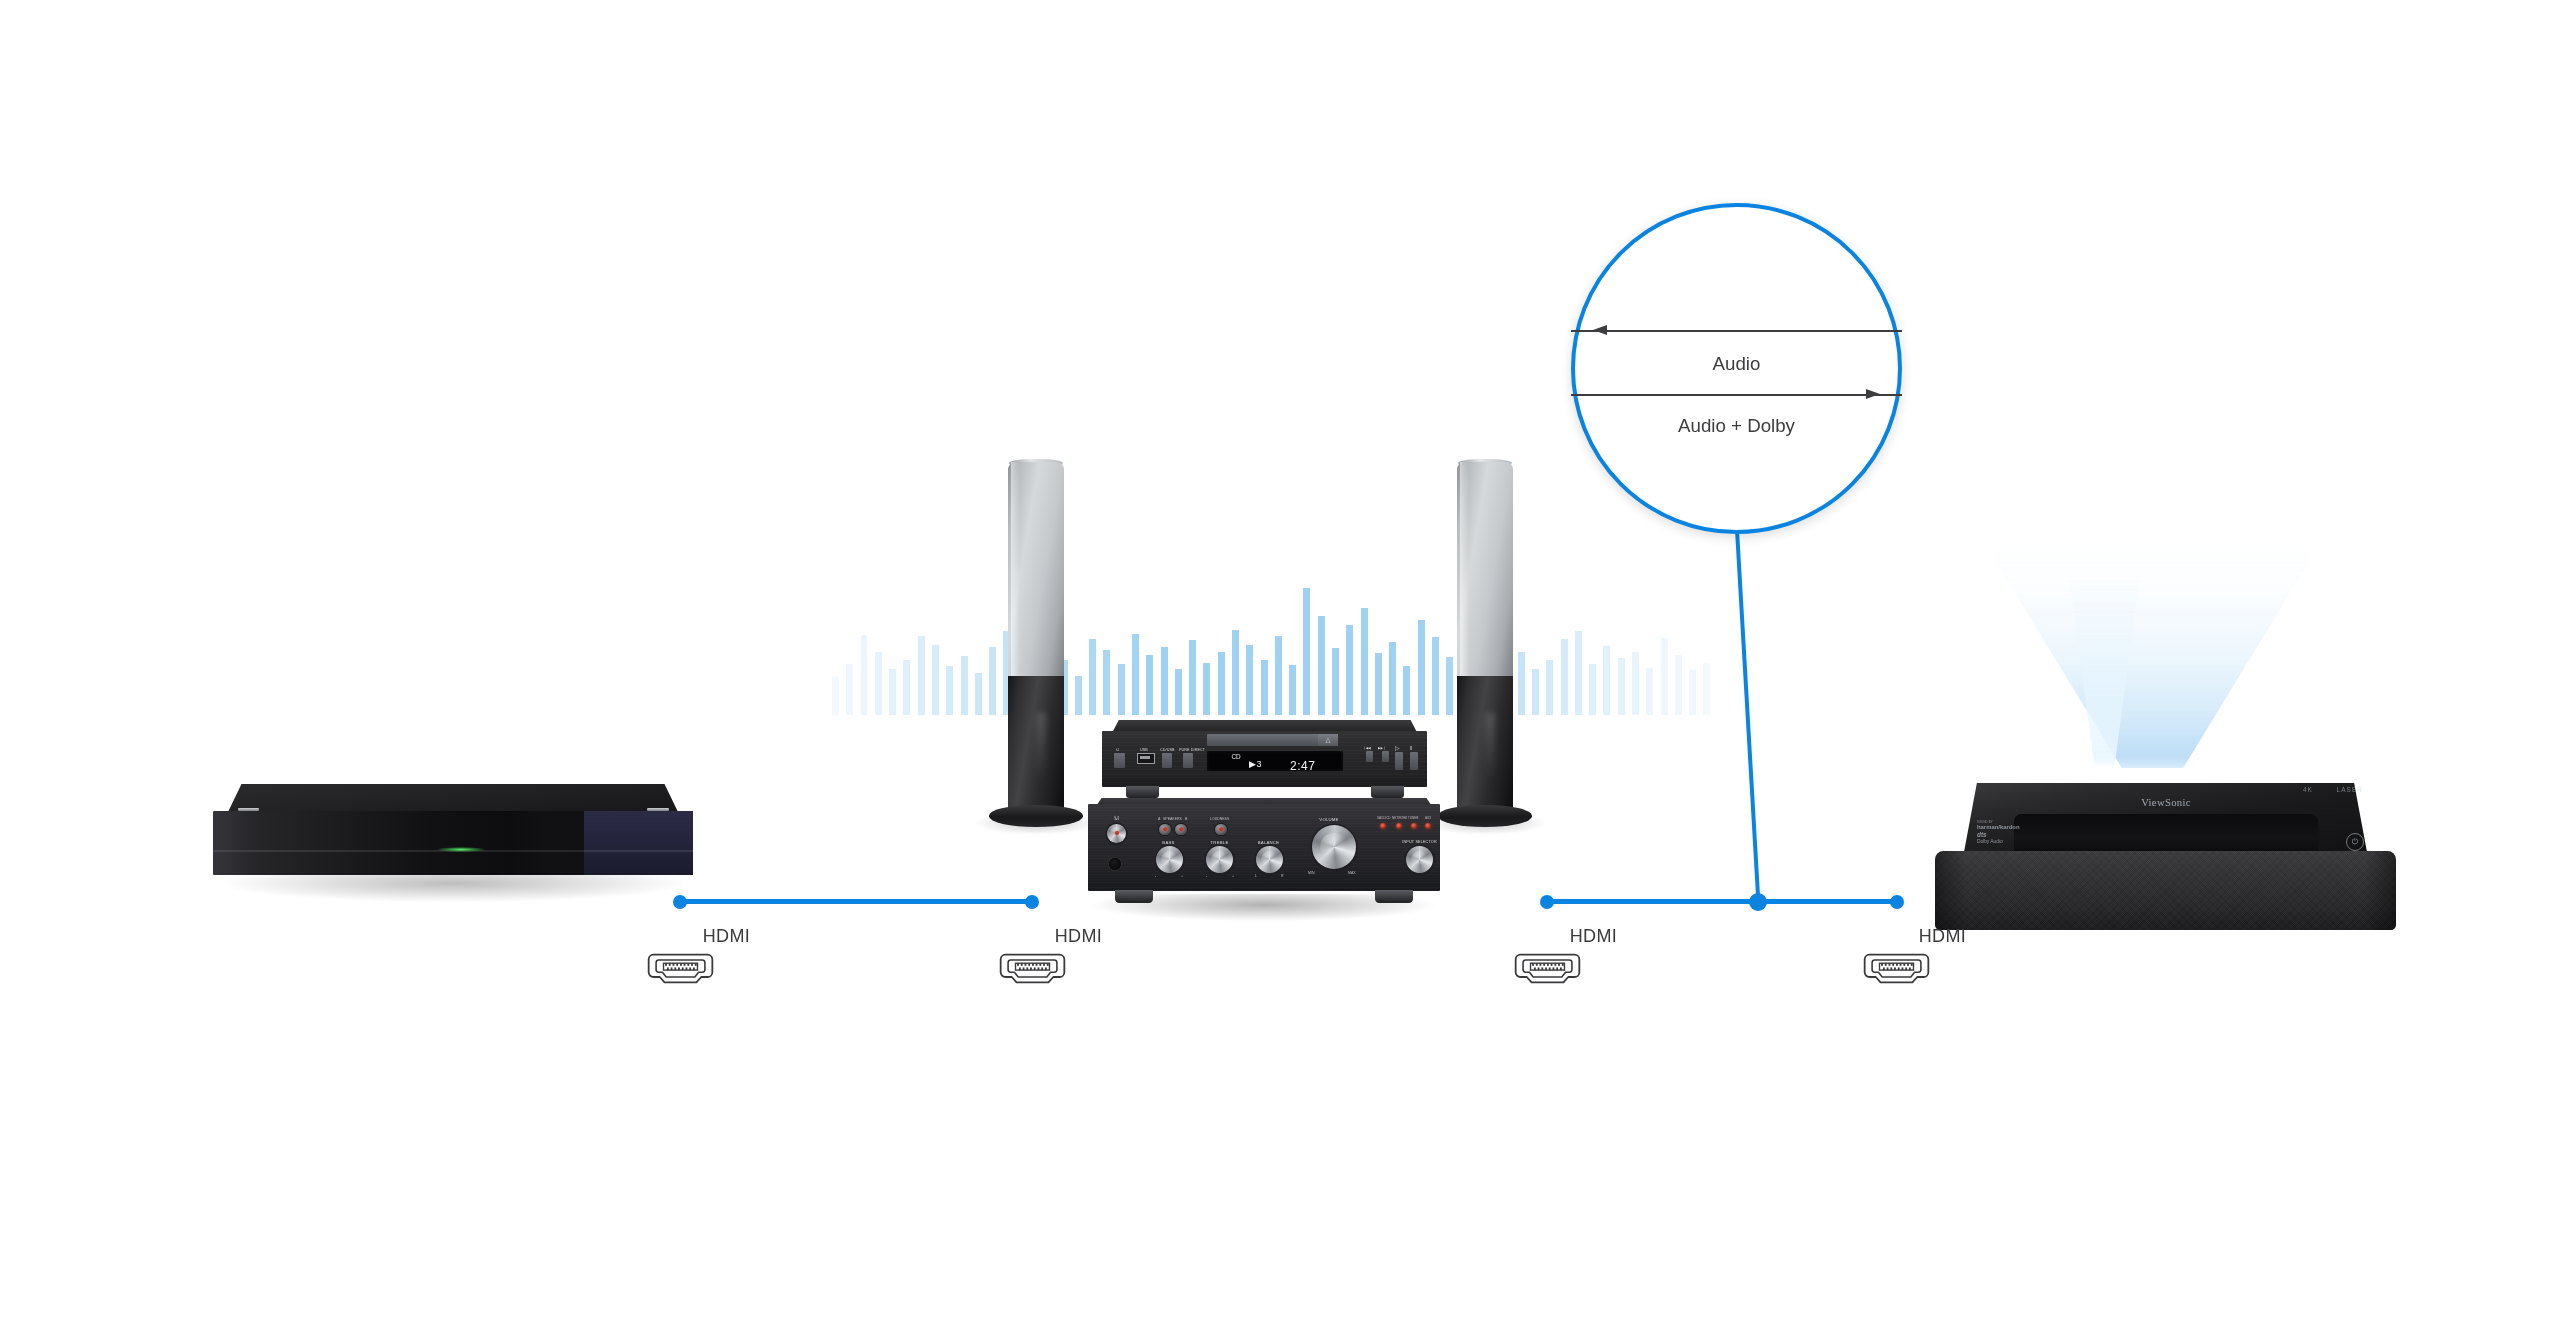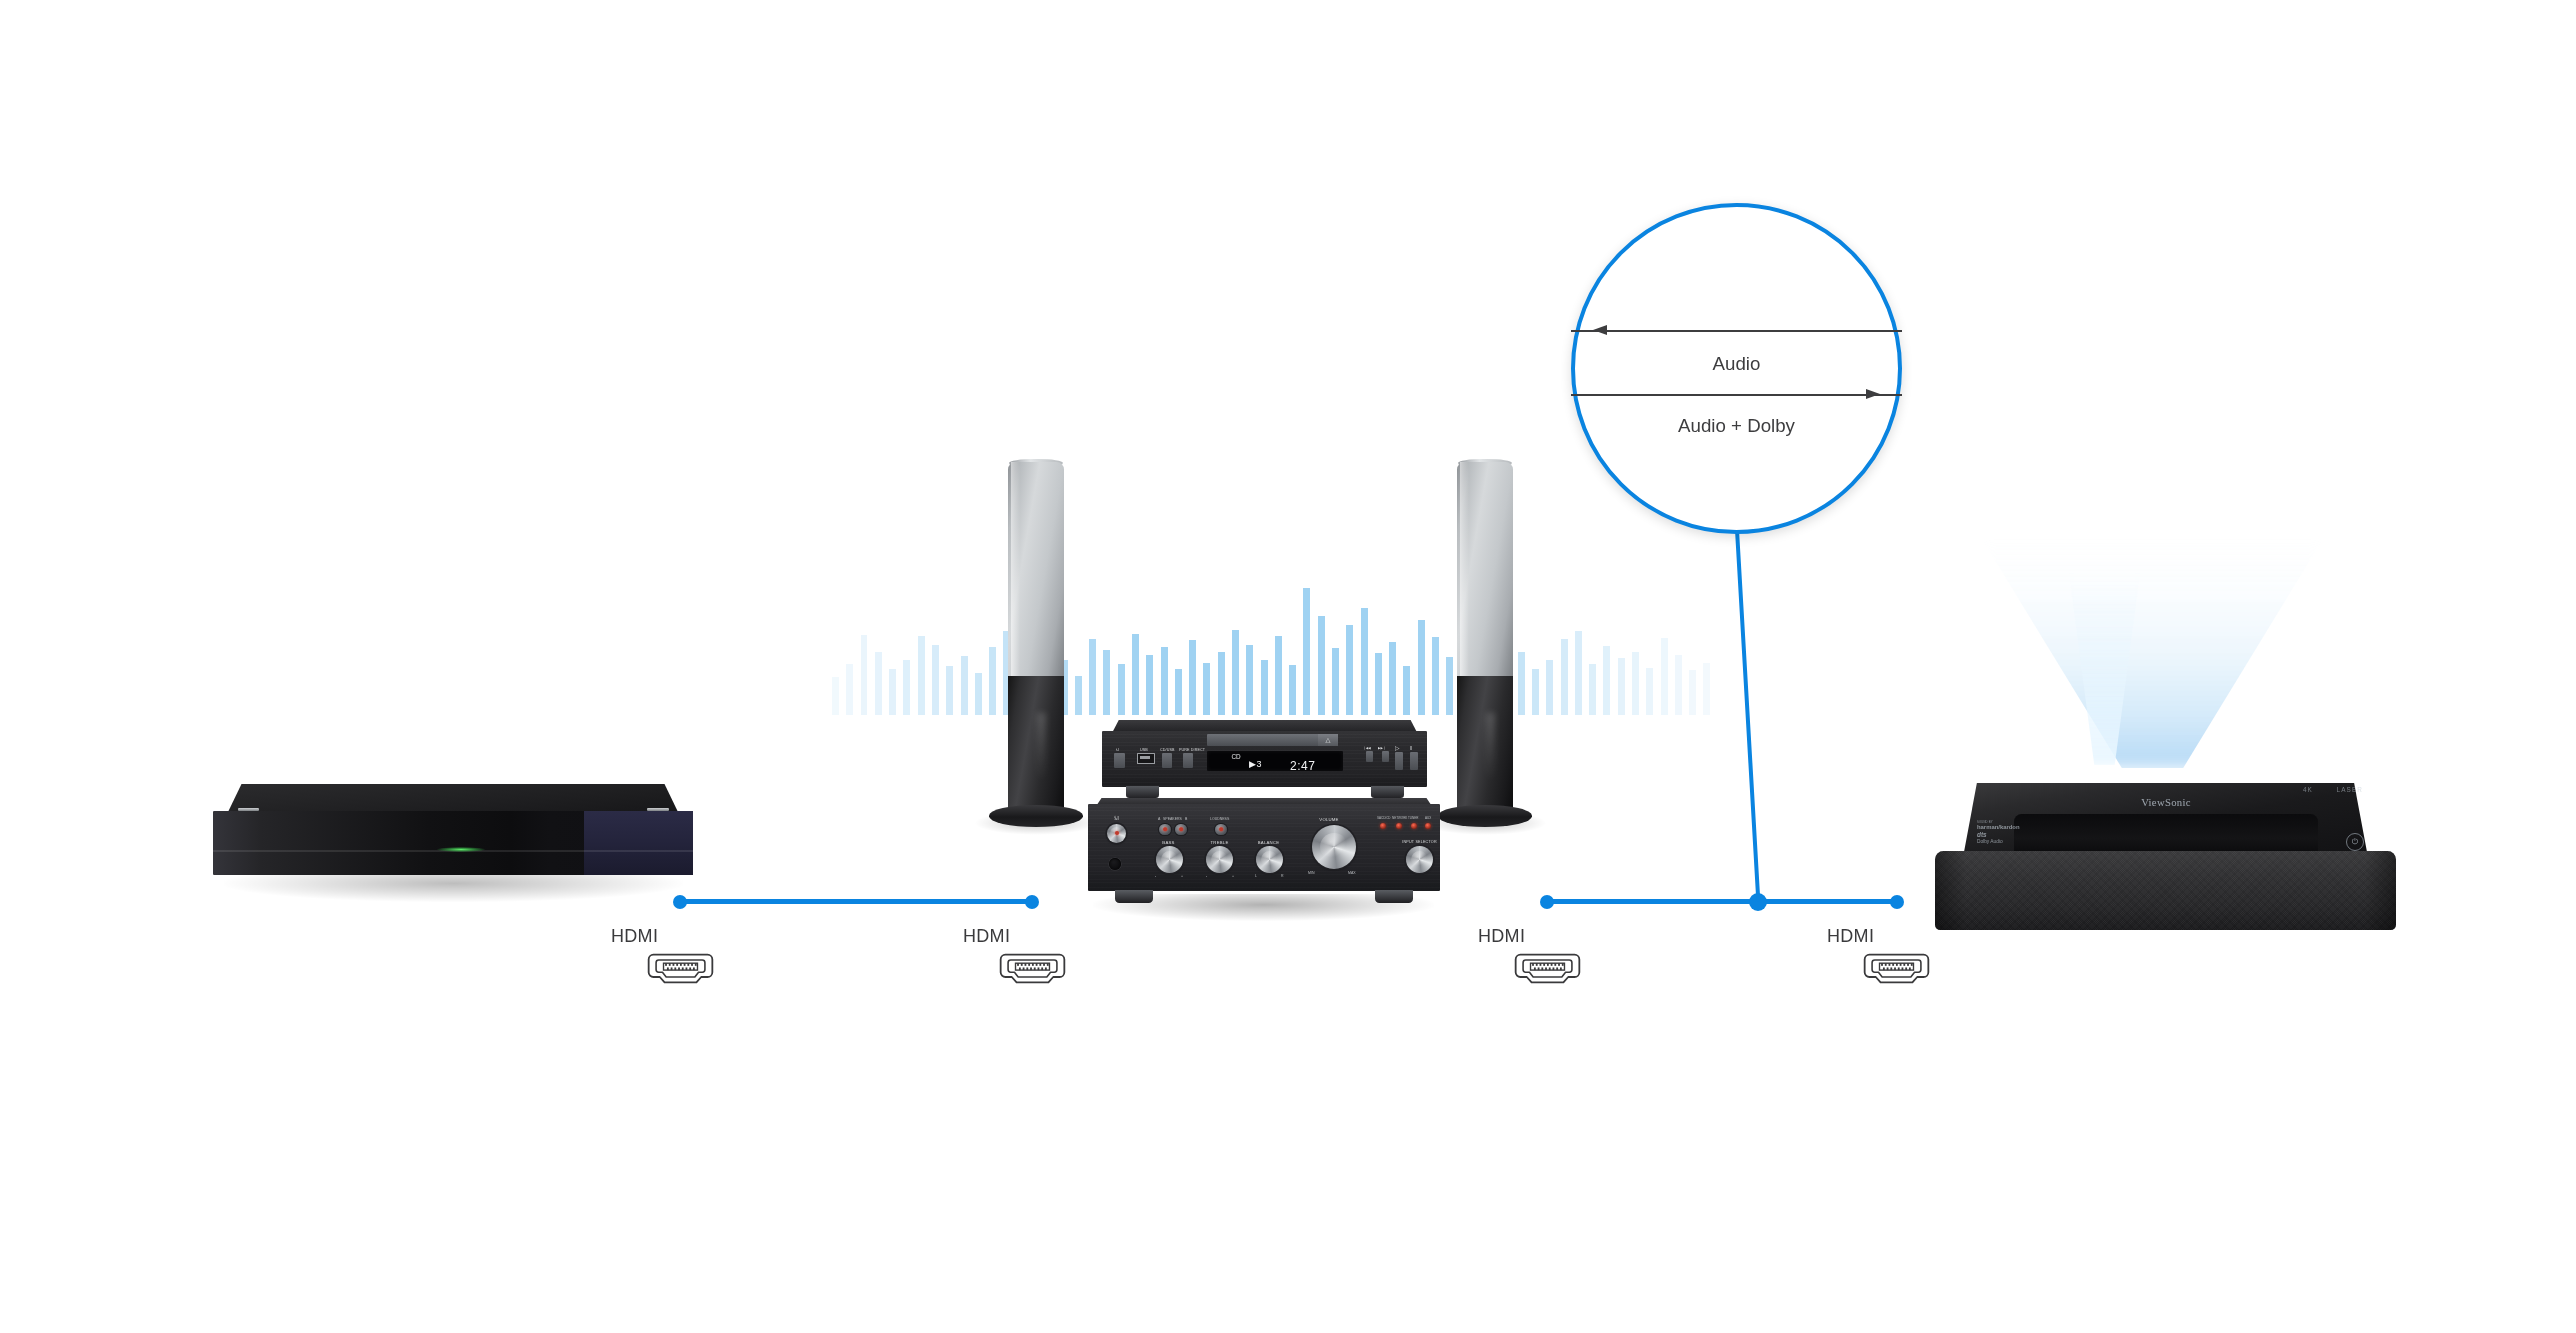--- a/index.html
+++ b/index.html
@@ -247,21 +247,21 @@
     content:""; position:absolute; right:0; top:0; width:31px; height:100%;
     background: linear-gradient(270deg, rgba(0,0,0,.42), rgba(0,0,0,0));
     border-radius: 0 8.5px 5.3px 0;
   }
   .pj-shadow {
     position:absolute; left: 10.7px; bottom: -33px; width: 448px; height: 31px;
     background: radial-gradient(ellipse at 50% 40%, rgba(0,0,0,.25), rgba(0,0,0,0) 72%);
   }
 
   
-  .hdmi-group { position:absolute; text-align:left; }
+  .hdmi-group { position:absolute; text-align:right; }
   .hdmi-label {
     font-size: 18px; color: #3a3a3c; letter-spacing: 0.3px; white-space:nowrap;
   }
   .hdmi-port { margin-top: 5.3px; display:flex; justify-content:center; }
 
   .conn-line {
     position:absolute; height: 4.8px; background: #0a84e0; border-radius: 2.1px;
   }
   .conn-dot {
     position:absolute; width: 14px; height: 14px; border-radius: 50%; background:#0a84e0;

